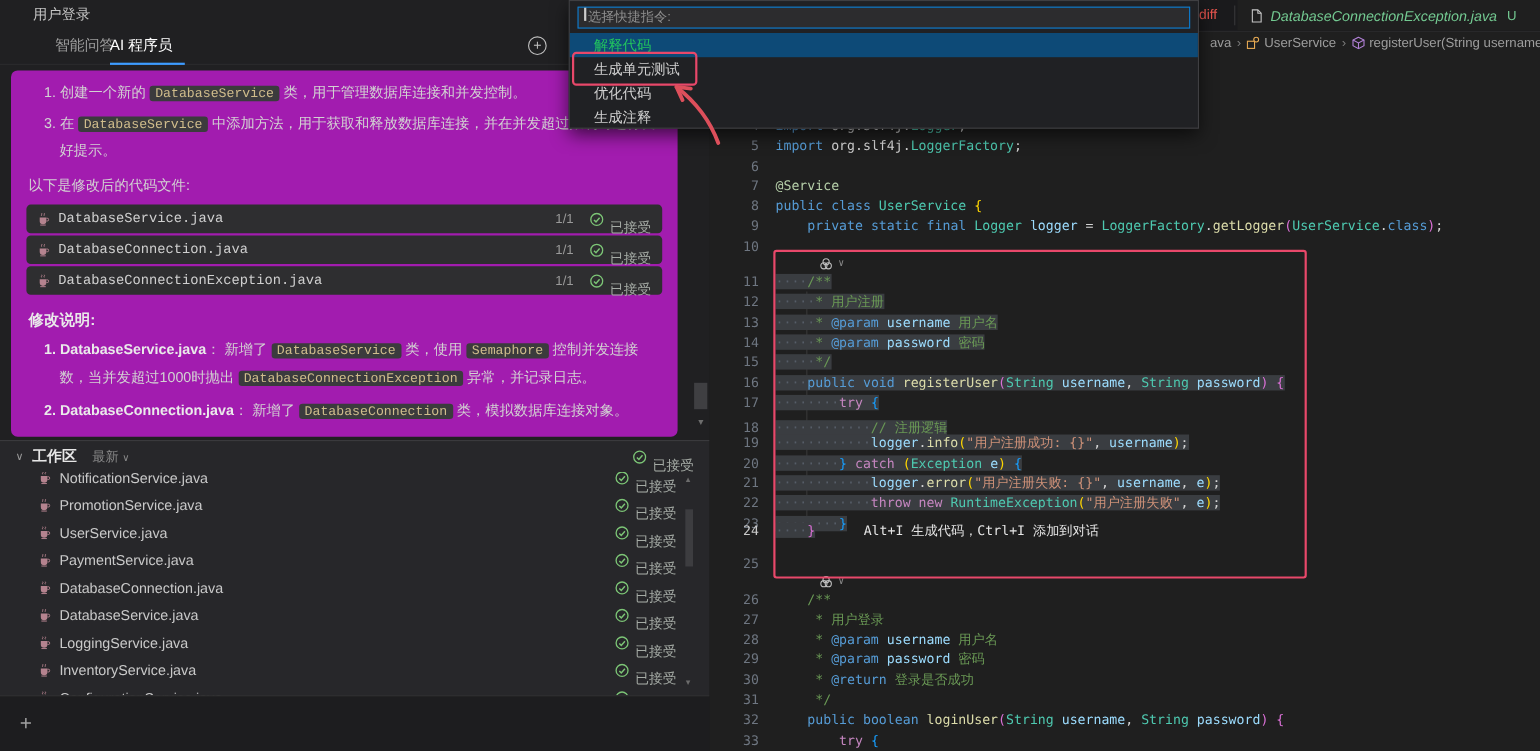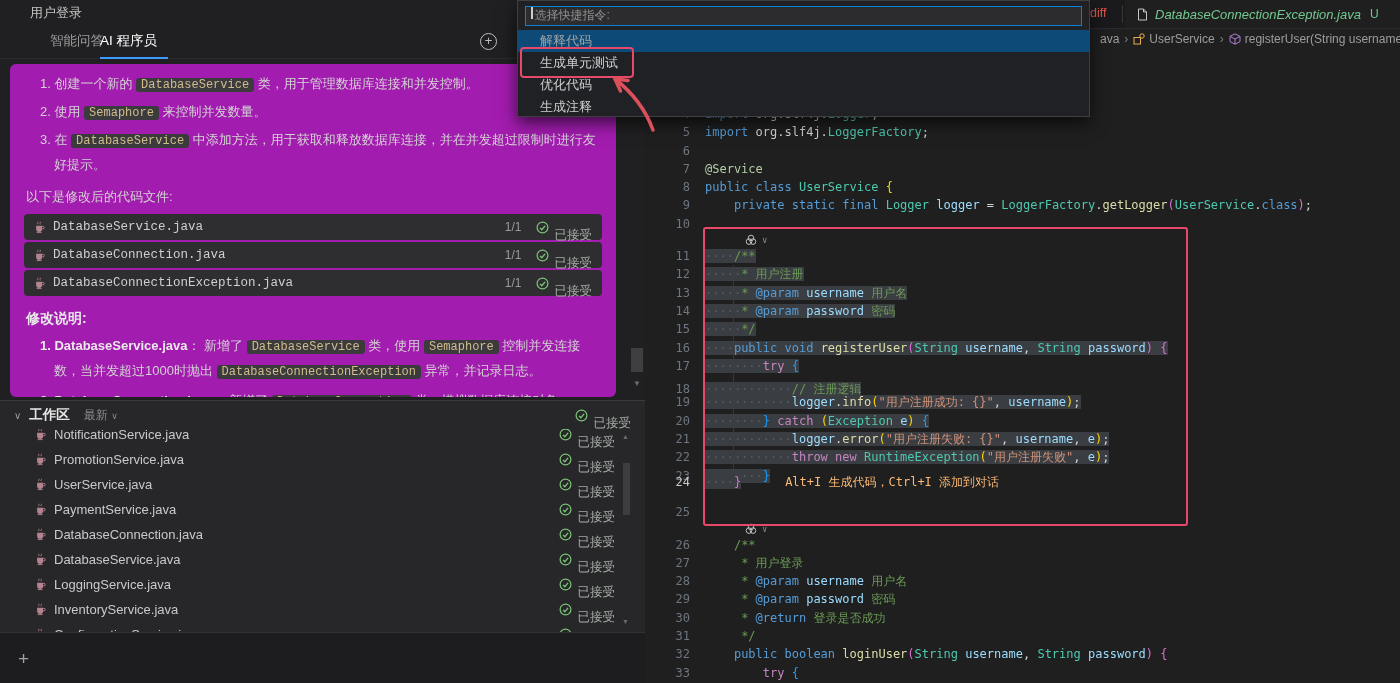--- a/index.html
+++ b/index.html
@@ -63,42 +63,41 @@
   .selwrap{background:#3a3d41;}
   .widget-row{position:absolute;left:100px;height:14px;display:flex;align-items:center;gap:5px;color:#8a8a8a;font-size:9px;}
   .guide{position:absolute;left:88px;width:1px;background:#383838;}
   .pinkbox{position:absolute;border:2.5px solid #e8486a;border-radius:3px;z-index:12;}
   
   .palette{position:absolute;left:517px;top:0;width:573px;height:117px;background:#202124;border:1px solid #3f3f42;box-shadow:0 6px 16px rgba(0,0,0,.65);z-index:50;box-sizing:border-box;}
   .pal-input{margin:5px 7px 4px;height:18px;background:#2c2c2e;border:1px solid #0a7fd6;display:flex;padding:0 5px;}
   .pal-caret{width:1.5px;height:12px;background:#cccccc;margin-right:2px;}
   .pal-ph{font-size:12px;color:#8f8f8f;}
   .pal-item{height:22px;line-height:22px;padding-left:22px;font-size:13px;color:#cfcfcf;}
-  .pal-item.selected{background:#0d4a77;color:#a3a3a3;}
+  .pal-item.selected{background:#0d4a77;color:#22c55e;}
   .pal-annobox{position:absolute;left:2px;top:46px;width:110px;height:27px;border:2px solid #e8486a;border-radius:4px;z-index:60;}
   .arrow-svg{position:absolute;left:598px;top:72px;z-index:70;}
   svg{display:block;}
 </style>
 </head>
 <body>
 
 <div id="app">
 
   <div class="lpanel">
     <div class="lpanel-title">用户登录</div>
     <div class="ltabs" id="ltabs">
         <div class="ltab" style="left: 18px; width: 64px; margin-left: 32px;">智能问答</div>
         <div class="ltab active" style="left: 100px; width: 68px;">AI 程序员</div>
       </div>
     <div class="plus-circle">+</div>
 
     <div class="bubble">
       <div id="steps">
           <div class="step"><span>1. 创建一个新的 </span><span class="chip">DatabaseService</span><span> 类，用于管理数据库连接和并发控制。</span></div>
-          <div class="step"><span>2. 使用 </span><span class="chip">Semaphore</span><span> 来控制并发数量。</span></div>
           <div class="step"><span>3. 在 </span><span class="chip">DatabaseService</span><span> 中添加方法，用于获取和释放数据库连接，并在并发超过限制时进行友好提示。</span></div>
         </div>
       <div class="files-heading">以下是修改后的代码文件:</div>
       <div id="fileResults">
           <div class="file-row">
             <span>
               <svg width="11" height="13" viewBox="0 0 11 13">
                 <path d="M3.8 0.8c1 .9-.9 1.5 0 2.4 M6.2 0.8c1 .9-.9 1.5 0 2.4" stroke="#b5838f" stroke-width=".9" fill="none"></path>
                 <path d="M2.1 4.8h6v3.1a3 3 0 0 1-6 0z" fill="#b5838f"></path>
                 <path d="M8.2 5.4h.8a1.25 1.25 0 0 1 0 2.5h-.8" stroke="#b5838f" stroke-width=".9" fill="none"></path>
@@ -416,21 +415,21 @@
         <div class="code-line" style="top: 251.9px;"><span class="ln">14</span><span class="lc"><span class="selwrap"><span style="color: rgb(86, 93, 104);">·····</span><span style="color: rgb(106, 153, 85);">* </span><span style="color: rgb(86, 156, 214);">@param</span><span style="color: rgb(212, 212, 212);"> </span><span style="color: rgb(156, 220, 254);">password</span><span style="color: rgb(212, 212, 212);"> </span><span style="color: rgb(106, 153, 85);">密码</span></span></span></div>
         <div class="code-line" style="top: 270.2px;"><span class="ln">15</span><span class="lc"><span class="selwrap"><span style="color: rgb(86, 93, 104);">·····</span><span style="color: rgb(106, 153, 85);">*/</span></span></span></div>
         <div class="code-line" style="top: 288.5px;"><span class="ln">16</span><span class="lc"><span class="selwrap"><span style="color: rgb(86, 93, 104);">····</span><span style="color: rgb(86, 156, 214);">public</span><span style="color: rgb(212, 212, 212);"> </span><span style="color: rgb(86, 156, 214);">void</span><span style="color: rgb(212, 212, 212);"> </span><span style="color: rgb(220, 220, 170);">registerUser</span><span style="color: rgb(218, 112, 214);">(</span><span style="color: rgb(78, 201, 176);">String</span><span style="color: rgb(212, 212, 212);"> </span><span style="color: rgb(156, 220, 254);">username</span><span style="color: rgb(212, 212, 212);">, </span><span style="color: rgb(78, 201, 176);">String</span><span style="color: rgb(212, 212, 212);"> </span><span style="color: rgb(156, 220, 254);">password</span><span style="color: rgb(218, 112, 214);">)</span><span style="color: rgb(212, 212, 212);"> </span><span style="color: rgb(218, 112, 214);">{</span></span></span></div>
         <div class="code-line" style="top: 306.8px;"><span class="ln">17</span><span class="lc"><span class="selwrap"><span style="color: rgb(86, 93, 104);">········</span><span style="color: rgb(197, 134, 192);">try</span><span style="color: rgb(212, 212, 212);"> </span><span style="color: rgb(23, 159, 255);">{</span></span></span></div>
         <div class="code-line" style="top: 330px;"><span class="ln">18</span><span class="lc"><span class="selwrap"><span style="color: rgb(86, 93, 104);">············</span><span style="color: rgb(106, 153, 85);">// 注册逻辑</span></span></span></div>
         <div class="code-line" style="top: 343.4px;"><span class="ln">19</span><span class="lc"><span class="selwrap"><span style="color: rgb(86, 93, 104);">············</span><span style="color: rgb(156, 220, 254);">logger</span><span style="color: rgb(212, 212, 212);">.</span><span style="color: rgb(220, 220, 170);">info</span><span style="color: rgb(255, 215, 0);">(</span><span style="color: rgb(206, 145, 120);">"用户注册成功: {}"</span><span style="color: rgb(212, 212, 212);">, </span><span style="color: rgb(156, 220, 254);">username</span><span style="color: rgb(255, 215, 0);">)</span><span style="color: rgb(212, 212, 212);">;</span></span></span></div>
         <div class="code-line" style="top: 361.7px;"><span class="ln">20</span><span class="lc"><span class="selwrap"><span style="color: rgb(86, 93, 104);">········</span><span style="color: rgb(23, 159, 255);">}</span><span style="color: rgb(212, 212, 212);"> </span><span style="color: rgb(197, 134, 192);">catch</span><span style="color: rgb(212, 212, 212);"> </span><span style="color: rgb(255, 215, 0);">(</span><span style="color: rgb(78, 201, 176);">Exception</span><span style="color: rgb(212, 212, 212);"> </span><span style="color: rgb(156, 220, 254);">e</span><span style="color: rgb(255, 215, 0);">)</span><span style="color: rgb(212, 212, 212);"> </span><span style="color: rgb(23, 159, 255);">{</span></span></span></div>
         <div class="code-line" style="top: 380px;"><span class="ln">21</span><span class="lc"><span class="selwrap"><span style="color: rgb(86, 93, 104);">············</span><span style="color: rgb(156, 220, 254);">logger</span><span style="color: rgb(212, 212, 212);">.</span><span style="color: rgb(220, 220, 170);">error</span><span style="color: rgb(255, 215, 0);">(</span><span style="color: rgb(206, 145, 120);">"用户注册失败: {}"</span><span style="color: rgb(212, 212, 212);">, </span><span style="color: rgb(156, 220, 254);">username</span><span style="color: rgb(212, 212, 212);">, </span><span style="color: rgb(156, 220, 254);">e</span><span style="color: rgb(255, 215, 0);">)</span><span style="color: rgb(212, 212, 212);">;</span></span></span></div>
         <div class="code-line" style="top: 398.3px;"><span class="ln">22</span><span class="lc"><span class="selwrap"><span style="color: rgb(86, 93, 104);">············</span><span style="color: rgb(197, 134, 192);">throw</span><span style="color: rgb(212, 212, 212);"> </span><span style="color: rgb(197, 134, 192);">new</span><span style="color: rgb(212, 212, 212);"> </span><span style="color: rgb(78, 201, 176);">RuntimeException</span><span style="color: rgb(255, 215, 0);">(</span><span style="color: rgb(206, 145, 120);">"用户注册失败"</span><span style="color: rgb(212, 212, 212);">, </span><span style="color: rgb(156, 220, 254);">e</span><span style="color: rgb(255, 215, 0);">)</span><span style="color: rgb(212, 212, 212);">;</span></span></span></div>
         <div class="code-line" style="top: 416.6px;"><span class="ln">23</span><span class="lc"><span class="selwrap"><span style="color: rgb(86, 93, 104);">········</span><span style="color: rgb(23, 159, 255);">}</span></span></span></div>
-        <div class="code-line" style="top: 423px;"><span class="ln active">24</span><span class="lc"><span class="selwrap"><span style="color: rgb(86, 93, 104);">····</span><span style="color: rgb(218, 112, 214);">}</span></span><span style="color: #fdba74; margin-left: 44px;">Alt+I 生成代码，Ctrl+I 添加到对话</span></span></div>
+        <div class="code-line" style="top: 423px;"><span class="ln active">24</span><span class="lc"><span class="selwrap"><span style="color: rgb(86, 93, 104);">····</span><span style="color: rgb(218, 112, 214);">}</span></span><span style="color: #e5e5e5; margin-left: 44px;">Alt+I 生成代码，Ctrl+I 添加到对话</span></span></div>
         <div class="code-line" style="top: 453.2px;"><span class="ln">25</span><span class="lc"></span></div>
         <div class="widget-row" style="top: 471.5px;">
           <span>
             <svg width="12" height="12" viewBox="0 0 12 12">
               <circle cx="6" cy="4" r="2.8" stroke="#bdbdbd" fill="none"></circle>
               <circle cx="4" cy="7.6" r="2.8" stroke="#bdbdbd" fill="none"></circle>
               <circle cx="8" cy="7.6" r="2.8" stroke="#bdbdbd" fill="none"></circle>
             </svg>
           </span>
           <span>∨</span>

